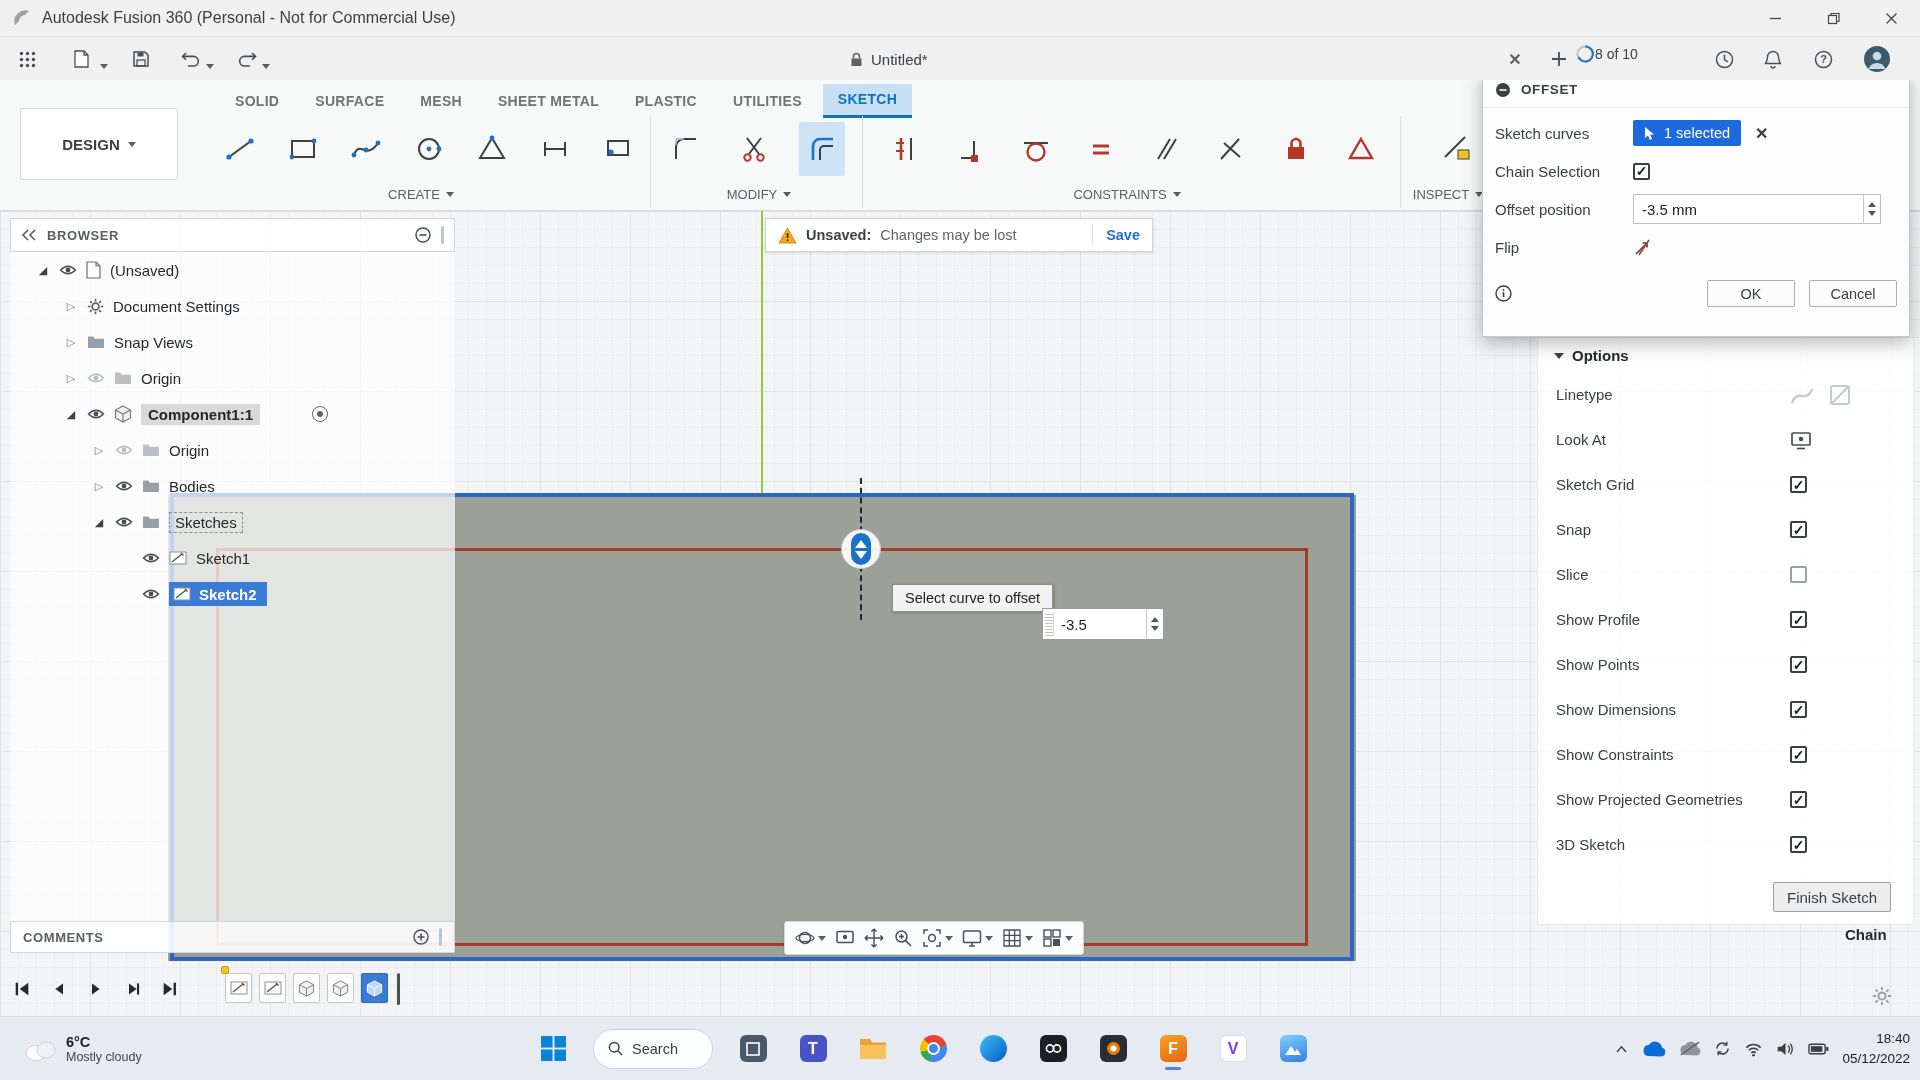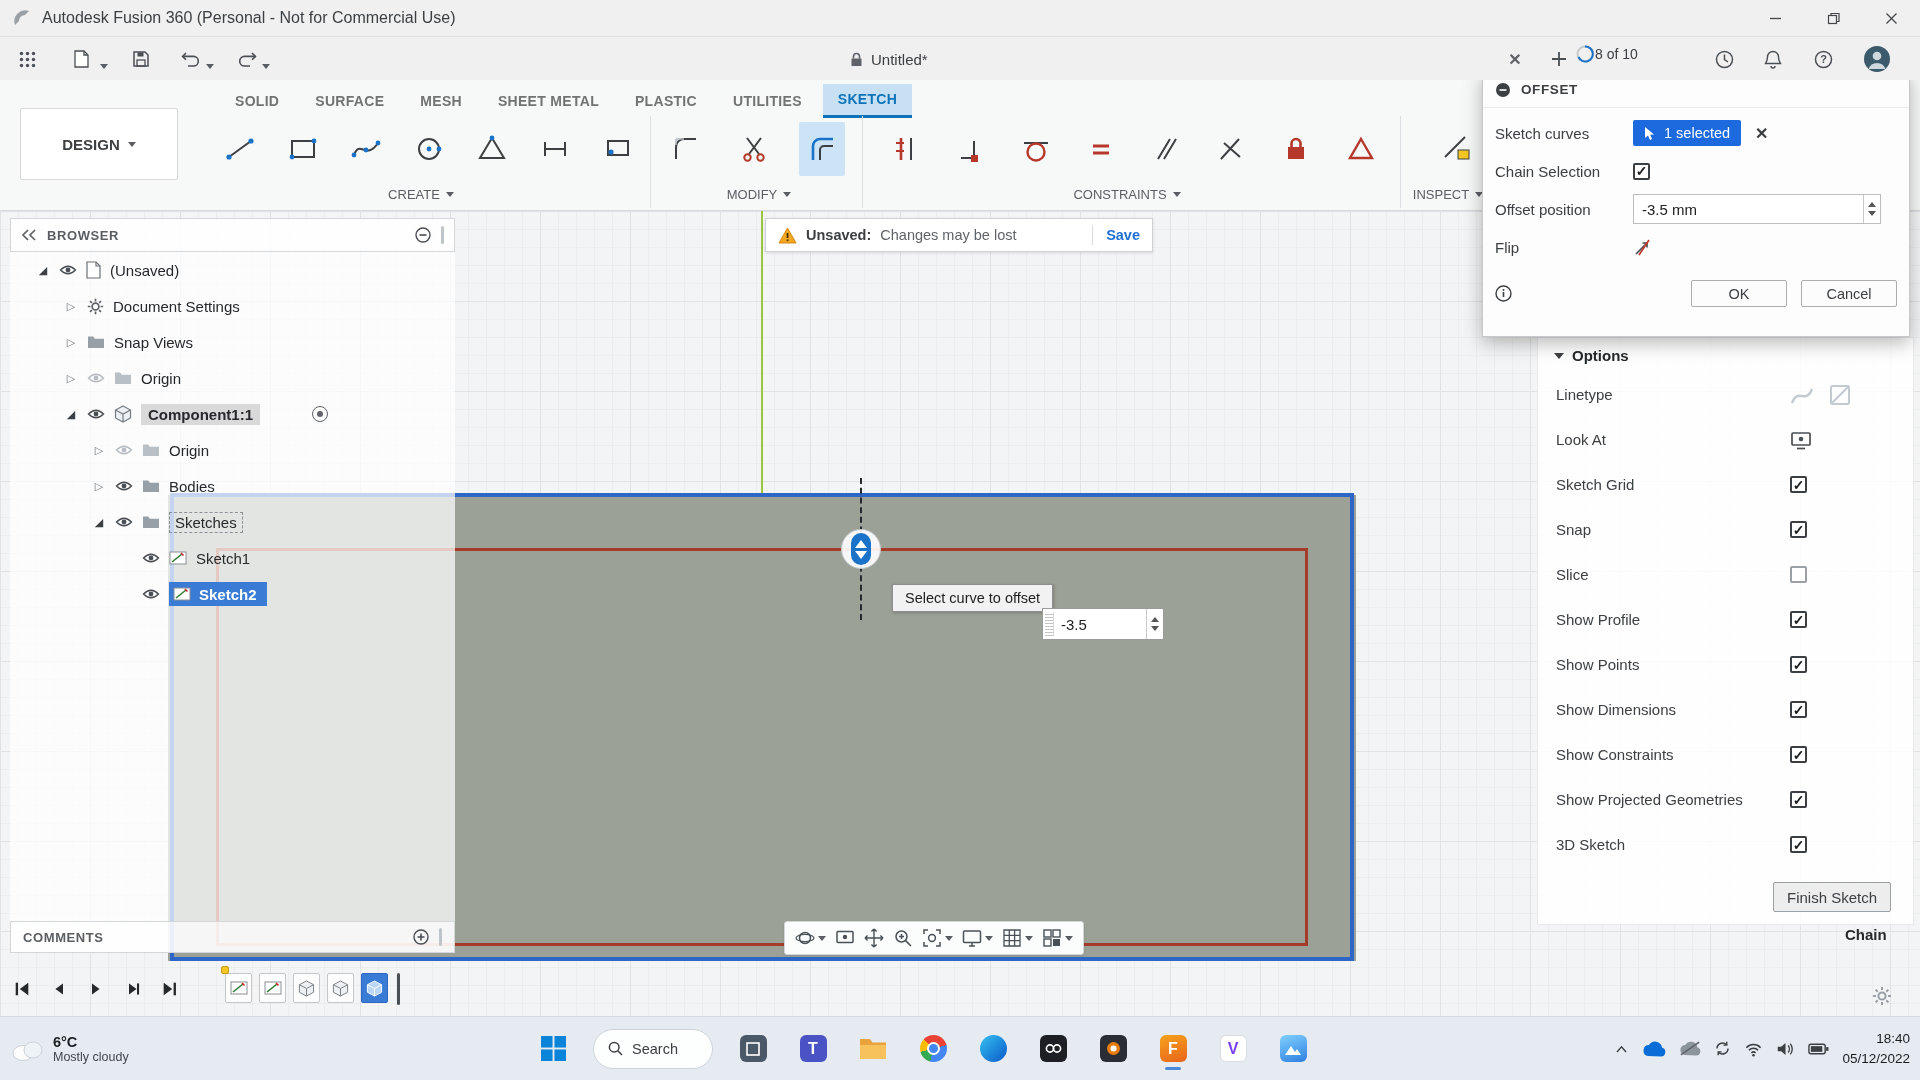--- a/index.html
+++ b/index.html
@@ -88,21 +88,21 @@
 .drow{height:38px;display:flex;align-items:center;padding:0 12px}
 .drow .lab{width:138px;font-size:15px;color:#3c4043}
 .selbtn{background:#1d6ade;color:#fff;display:flex;align-items:center;gap:7px;padding:5px 11px;border-radius:2px;font-size:14.5px}
 .dlg-x{margin-left:14px;font-size:16px;font-weight:bold;color:#3c4043}
 .cb{width:17px;height:17px;border:2px solid #3b3f44;border-radius:2px;background:#fff;display:inline-flex;align-items:center;justify-content:center}
 .cb.checked::after{content:"\2713";font-size:14px;font-weight:bold;color:#1b1d1f;line-height:1}
 .cb.empty{border-color:#9aa0a5}
 .dlg-input{width:248px;height:30px;border:1px solid #bdbdbd;background:#fff;display:flex}
 .dlg-input input{flex:1;border:0;outline:0;padding-left:8px;font-size:15px;font-family:"Liberation Sans",sans-serif;color:#222;min-width:0}
 #dialog .ftr{display:flex;align-items:center;padding:14px 12px 0 12px}
-.dbtn{width:96px;height:27px;border:1px solid #adadad;background:#fcfcfc;border-radius:2px;font-size:14.5px;color:#3c4043;display:flex;align-items:center;justify-content:center}
+.dbtn{width:88px;height:27px;border:1px solid #adadad;background:#fcfcfc;border-radius:2px;font-size:14.5px;color:#3c4043;display:flex;align-items:center;justify-content:center}
 #dialog .ftr .ok{margin-left:auto}
 #dialog .ftr .cancel{margin-left:14px}
 
 
 #options{left:1537px;top:337px;width:377px;height:588px;background:rgba(255,255,255,.86);border:1px solid rgba(0,0,0,.08);z-index:40}
 #options .ohdr{display:flex;align-items:center;gap:8px;padding:9px 0 0 16px;font-size:15px;font-weight:bold;color:#26292c}
 .tri-dn-s{width:0;height:0;border-left:5px solid transparent;border-right:5px solid transparent;border-top:6px solid #3c4043}
 .orow{height:45px;display:flex;align-items:center}
 .orow .olab{padding-left:18px;width:252px;font-size:15px;color:#3c4043}
 .finish{position:absolute;left:235px;top:544px;width:118px;height:30px;border:1px solid #9aa0a5;background:#ededed;border-radius:2px;font-size:15px;color:#3c4043;display:flex;align-items:center;justify-content:center}
@@ -118,21 +118,21 @@
 #features{display:flex;align-items:flex-start;gap:7px;margin-left:30px;position:relative}
 .feat{width:27px;height:30px;border:1px solid #c3c7ca;background:#fdfdfd;display:flex;align-items:center;justify-content:center;border-radius:2px}
 .feat.activef{background:#3a7bd5;border-color:#2f66c8}
 .marker{position:absolute;left:-4px;top:-7px;width:8px;height:8px;background:#f3c623;border:1px solid #c79a12;border-radius:2px}
 .rollbar{width:3px;height:32px;background:#4a4f54;border-radius:2px;margin-left:2px}
 #chain-label{left:1845px;top:926px;font-size:15px;font-weight:bold;color:#26292c;z-index:41}
 #corner-gear{left:1872px;top:986px;z-index:31}
 
 
 #taskbar{left:0;top:1016px;width:1920px;height:64px;background:#e6ebf1;border-top:1px solid #d5dbe2;z-index:80;display:flex;align-items:center}
-#weather{display:flex;align-items:center;gap:9px;padding-left:10px;width:200px}
+#weather{display:flex;align-items:center;gap:9px;padding-left:23px;width:200px}
 #weather .l1{font-size:14.5px;color:#1c1e21;font-weight:bold}
 #weather .l2{font-size:12.5px;color:#42464b}
 #tb-center{display:flex;align-items:center;gap:20px;position:absolute;left:533px}
 #searchpill{width:120px;height:40px;border-radius:20px;background:#fdfefe;border:1px solid #ccd4db;display:flex;align-items:center;gap:9px;padding:0 14px;font-size:14.5px;color:#3c4043}
 .appico{width:40px;height:40px;display:flex;align-items:center;justify-content:center;position:relative}
 .appsq{width:27px;height:27px;border-radius:6px;display:flex;align-items:center;justify-content:center;font-weight:bold;color:#fff;font-size:16px}
 .runline{position:absolute;bottom:-1px;left:12px;width:16px;height:3px;border-radius:2px;background:#4d88d8}
 #tray{position:absolute;right:10px;display:flex;align-items:center;gap:13px}
 #clockblk{text-align:right;font-size:13.5px;color:#1b1d1f;line-height:1.45}
 </style>

